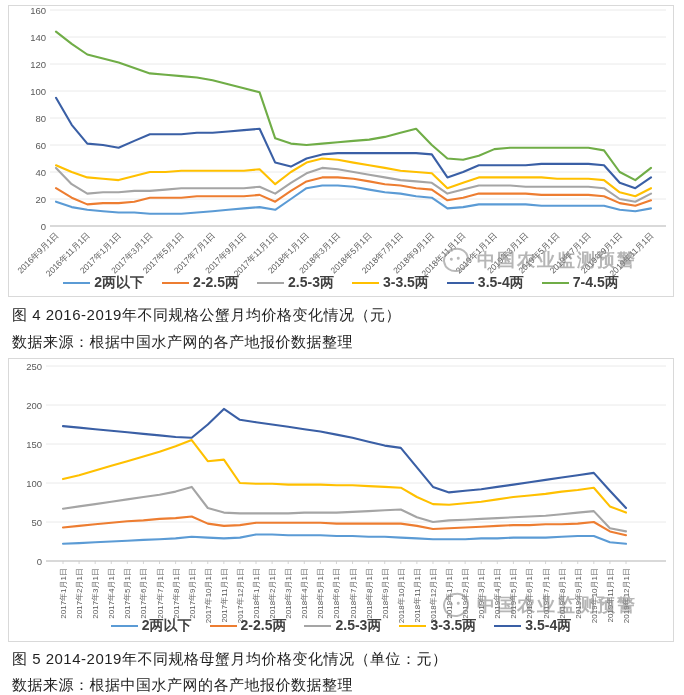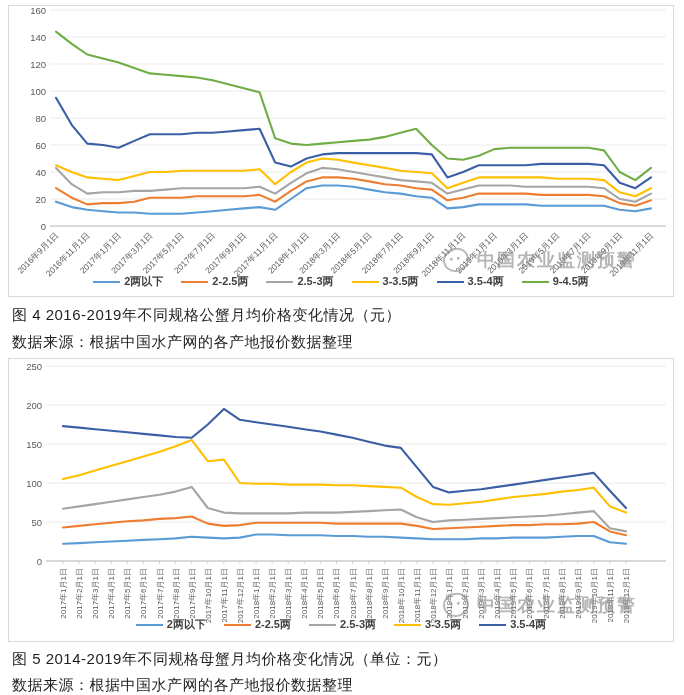--- a/index.html
+++ b/index.html
@@ -5,21 +5,21 @@
   html,body{margin:0;padding:0;background:#ffffff;width:684px;height:695px;overflow:hidden;
     font-family:"Liberation Sans", sans-serif;}
   .page{position:relative;width:684px;height:695px;background:#fff;}
   .chart-box{position:absolute;background:#fff;border:1px solid #d9d9d9;}
   #chart1{left:8px;top:5px;width:664px;height:290px;}
   #chart2{left:8px;top:358px;width:664px;height:282px;}
   .chart-box svg{position:absolute;left:0;top:0;}
   .legend{position:absolute;left:0;width:100%;display:flex;justify-content:center;align-items:center;}
   .legend-item{display:flex;align-items:center;margin:0 9px;}
   .legend-swatch{display:inline-block;width:27px;height:0;border-top:2.4px solid #000;margin-right:4px;}
-  .legend-label{font-size:11px;font-weight:700;color:#404040;white-space:nowrap;text-align:right;}
+  .legend-label{font-size:14px;font-weight:700;color:#404040;white-space:nowrap;text-align:right;}
   .caption{position:absolute;left:12px;width:100%;text-align:left;color:#1f1f1f;
     font-size:15px;letter-spacing:0.5px;}
   .watermark{position:absolute;display:flex;align-items:flex-end;opacity:0.62;pointer-events:none;}
   .wm-logo{position:relative;width:22px;height:20px;border:2px solid #8f8f8f;border-radius:50% 46% 52% 48%;
     margin-right:8px;transform:rotate(-8deg);}
   .wm-logo i{position:absolute;width:3px;height:3px;border-radius:50%;background:#8f8f8f;top:7px;}
   .wm-logo i.l{left:5px}.wm-logo i.r{left:12px}
   .wm-text{font-size:18px;font-weight:700;color:#8a8a8a;letter-spacing:2px;white-space:nowrap;}
 </style>
 </head>
@@ -97,21 +97,21 @@
         <span class="legend-item">
           <span class="legend-swatch" style="border-top-color: rgb(255, 192, 0);"></span>
           <span class="legend-label">3-3.5两</span>
         </span>
         <span class="legend-item">
           <span class="legend-swatch" style="border-top-color: rgb(58, 95, 165);"></span>
           <span class="legend-label">3.5-4两</span>
         </span>
         <span class="legend-item">
           <span class="legend-swatch" style="border-top-color: rgb(112, 173, 71);"></span>
-          <span class="legend-label">9-4.5两</span>
+          <span class="legend-label">7-4.5两</span>
         </span>
       </div>
     </div>
 
   <div class="caption" style="top:306px;">图 4 2016-2019年不同规格公蟹月均价格变化情况（元）</div>
   <div class="caption" style="top:333px;">数据来源：根据中国水产网的各产地报价数据整理</div>
 
   <div class="chart-box" id="chart2">
       <svg width="664" height="282">
         <line x1="37" y1="202" x2="657" y2="202" stroke="#B3B3B3" stroke-width="1"></line>

